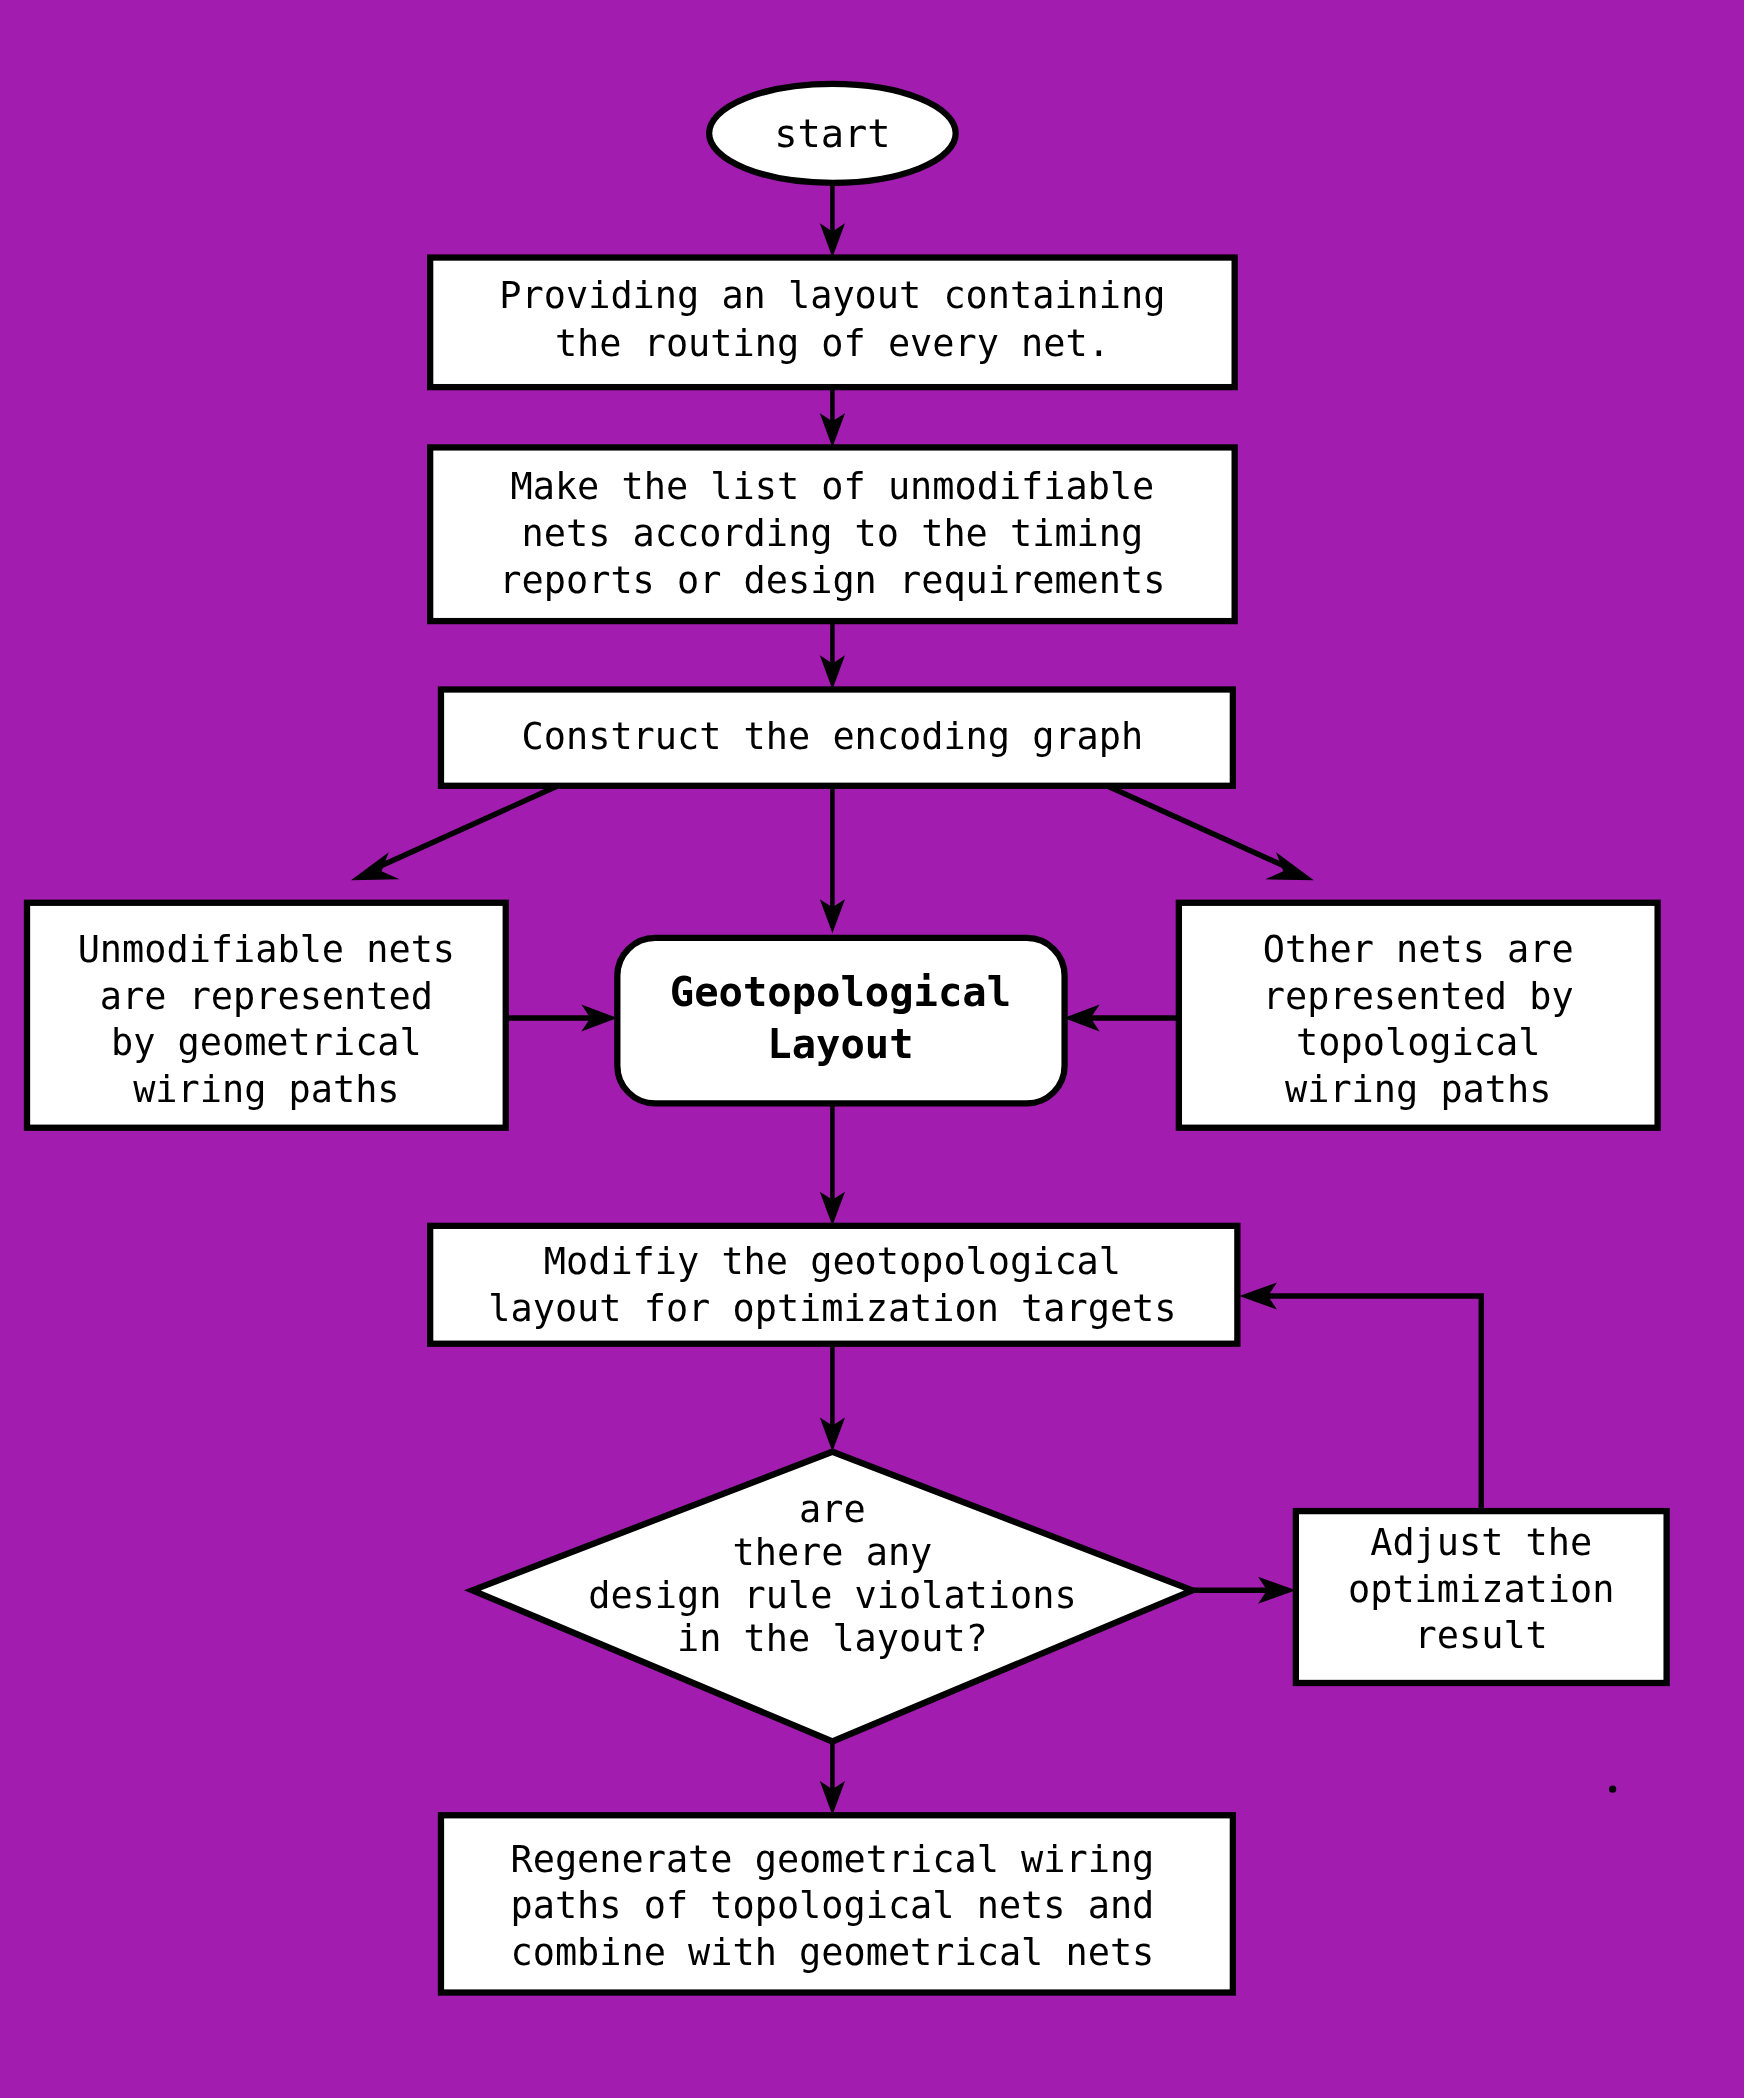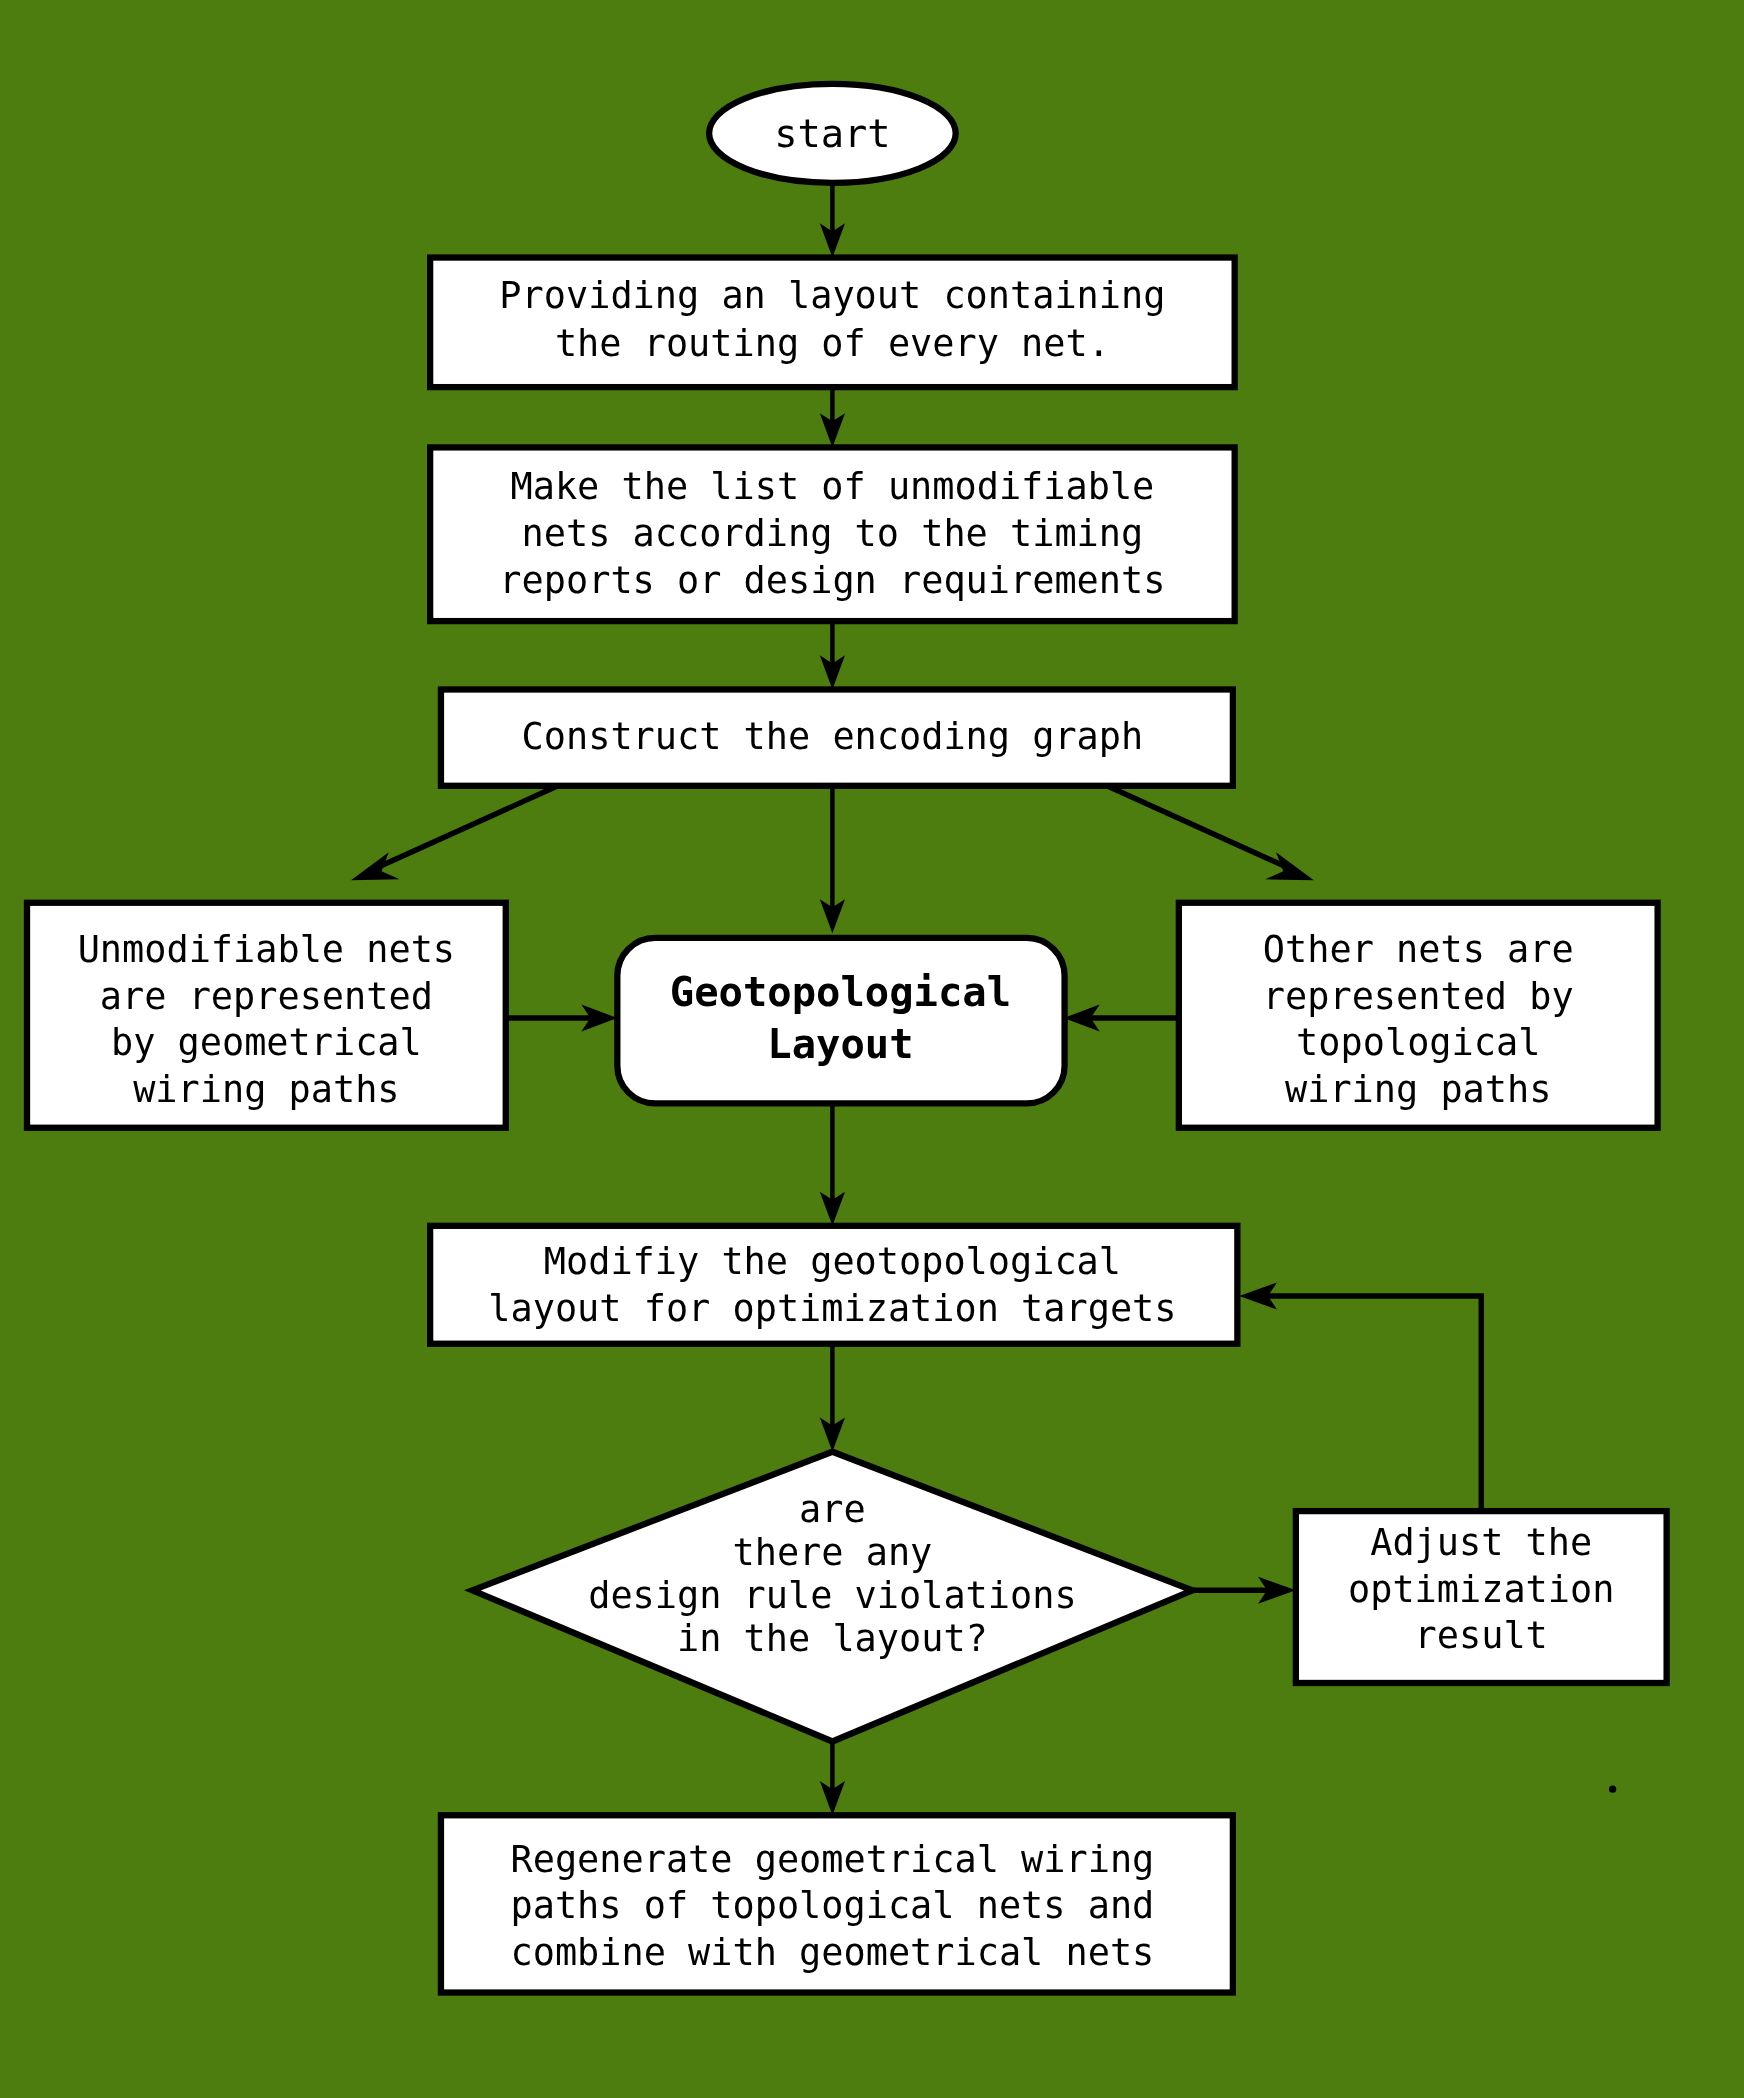--- a/index.html
+++ b/index.html
@@ -4,21 +4,21 @@
 <style>
   html, body {
     margin: 0;
     padding: 0;
     background: #ffffff;
   }
   #canvas {
     position: relative;
     width: 1744px;
     height: 2098px;
-    background: #4d7c0f;
+    background: #a21caf;
     overflow: hidden;
     font-family: "DejaVu Sans Mono", "Liberation Mono", monospace;
   }
   svg.flow {
     position: absolute;
     left: 0;
     top: 0;
     width: 1744px;
     height: 2098px;
   }

